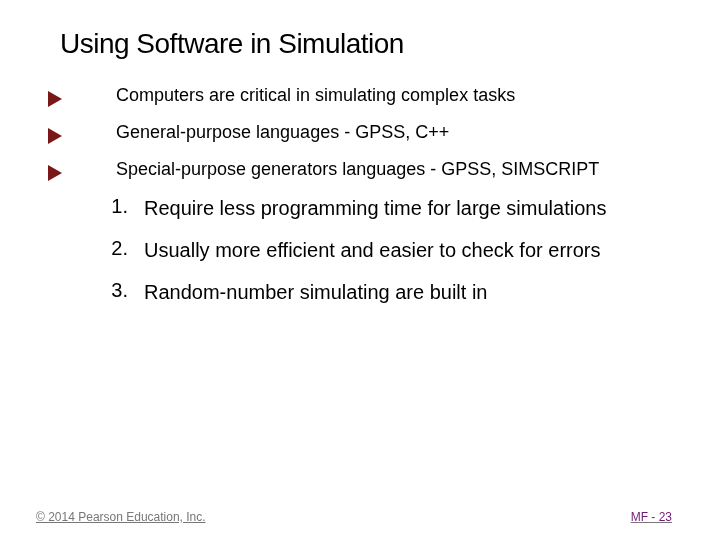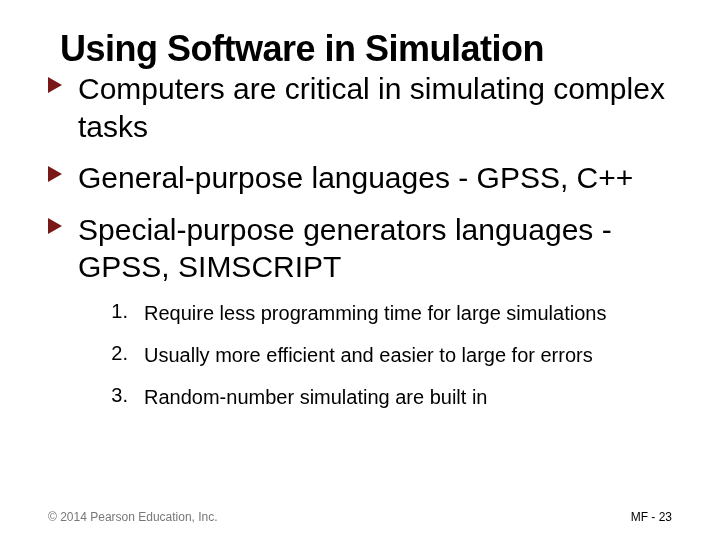--- a/index.html
+++ b/index.html
@@ -5,42 +5,44 @@
   * { margin: 0; padding: 0; box-sizing: border-box; }
   html, body { width: 720px; height: 540px; }
   body {
     background: #ffffff;
     font-family: Arial, Helvetica, sans-serif;
     color: #000000;
     position: relative;
     padding: 28px 48px 0 48px;
   }
   .title {
-    font-size: 36px;
-    font-weight: bold;
+    font-size: 28px;
+    font-weight: normal;
     letter-spacing: -0.5px;
+    margin-bottom: 24px;
     padding-left: 12px;
   }
   .bullets {
     list-style: none;
     padding-left: 0;
   }
   .bullets > li {
     display: flex;
     align-items: flex-start;
     margin-bottom: 14px;
   }
   .bullets > li .marker {
     flex: 0 0 auto;
     margin-right: 14px;
     margin-top: 7px;
   }
   .bullets > li .text {
-    font-size: 30px;
+    font-size: 18px;
     line-height: 1.25;
+    margin-left: 38px;
   }
   .numbered {
     list-style: none;
     padding-left: 52px;
     margin-top: 6px;
   }
   .numbered > li {
     display: flex;
     align-items: flex-start;
     margin-bottom: 16px;
@@ -53,28 +55,29 @@
     margin-right: 16px;
   }
   .numbered > li .ntext {
     font-size: 20px;
     line-height: 1.3;
     text-align: right;
   }
   .footer {
     position: absolute;
     bottom: 16px;
-    left: 48px;
+    left: 36px;
     right: 48px;
     display: flex;
     justify-content: space-between;
     font-size: 12px;
     color: #777777;
+    text-decoration: underline;
   }
-  .footer .page { color: #000000; }
+  .footer .page { color: #701a75; }
   svg.tri { display: block; }
 </style>
 </head>
 <body>
 
 <h1 class="title">Using Software in Simulation</h1>
 
 <ul class="bullets">
   <li>
     <span class="marker">
@@ -102,21 +105,21 @@
   </li>
 </ul>
 
 <ol class="numbered">
   <li>
     <span class="num">1.</span>
     <span class="ntext">Require less programming time for large simulations</span>
   </li>
   <li>
     <span class="num">2.</span>
-    <span class="ntext">Usually more efficient and easier to large for errors</span>
+    <span class="ntext">Usually more efficient and easier to check for errors</span>
   </li>
   <li>
     <span class="num">3.</span>
     <span class="ntext">Random-number simulating are built in</span>
   </li>
 </ol>
 
 <div class="footer">
   <span>© 2014 Pearson Education, Inc.</span>
   <span class="page">MF - 23</span>

